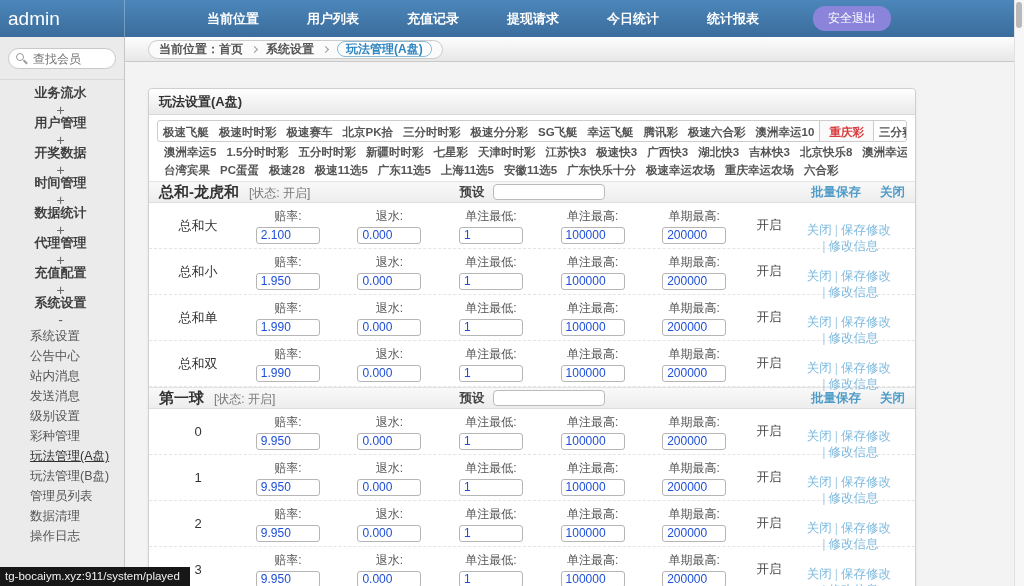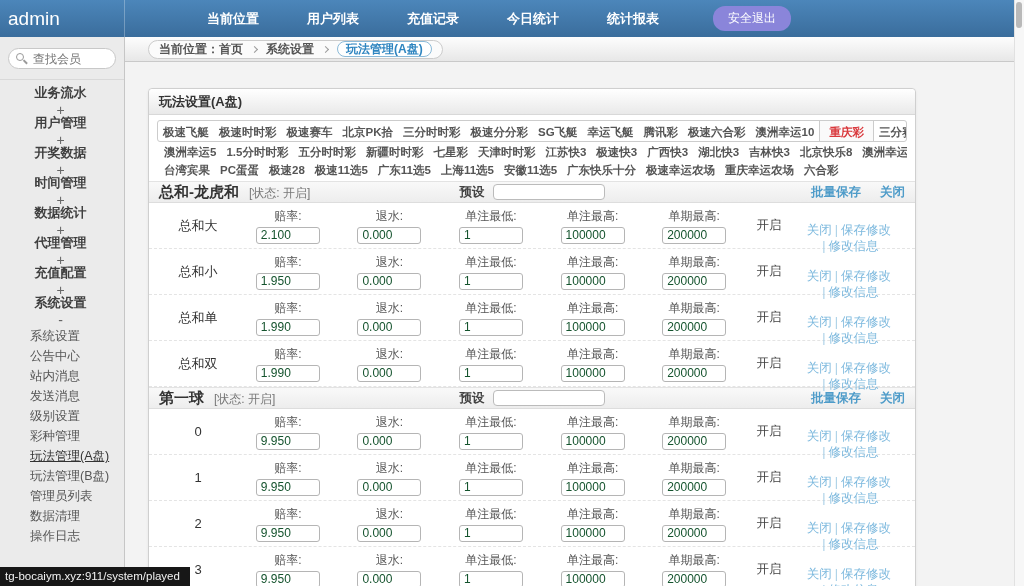--- a/index.html
+++ b/index.html
@@ -142,21 +142,21 @@
   }
   .grid-row {
     display:flex; align-items:center; height:46px; padding:0 10px;
     border-bottom:1px dashed #e4e4e4; background:#fff;
   }
   .row-name { width:78px; text-align:center; font-size:13px; color:#333; }
   .fgroup { flex:1; display:flex; flex-direction:column; align-items:center; }
   .fg-label { font-size:12px; color:#555; margin-bottom:2px; white-space:nowrap; }
   .fg-input {
     width:64px; height:17px; border:1px solid #b5b5b5; border-radius:3px;
-    font-size:12px; padding:1px 4px; color:#14532d; outline:none; font-family:inherit;
+    font-size:12px; padding:1px 4px; color:#1d4ed8; outline:none; font-family:inherit;
   }
   .row-status { width:48px; text-align:center; font-size:12.5px; color:#444; }
   .row-actions {
     width:112px; text-align:center; font-size:12.5px; line-height:16px;
     color:var(--c-row_link,#7db9de);
     margin-top:24px;
   }
   .row-actions .lnk { color:var(--c-row_link,#7db9de); cursor:pointer; }
   .row-actions .sep { color:#a8cfe6; margin:0 3px; }
   
@@ -171,20 +171,21 @@
 </style>
 </head>
 <body>
 
 <div class="topbar">
   <div class="logo">admin</div>
   <nav class="nav">
       <span class="nav-item">当前位置</span>
       <span class="nav-item">用户列表</span>
       <span class="nav-item">充值记录</span>
+      <span class="nav-item">提现请求</span>
       <span class="nav-item">今日统计</span>
       <span class="nav-item">统计报表</span>
     </nav>
   <button class="logout">安全退出</button>
 </div>
 
 <div class="breadcrumb-bar">
   <div class="crumbs">
     <span class="crumb">当前位置：首页</span>
     <span class="chev"></span>

